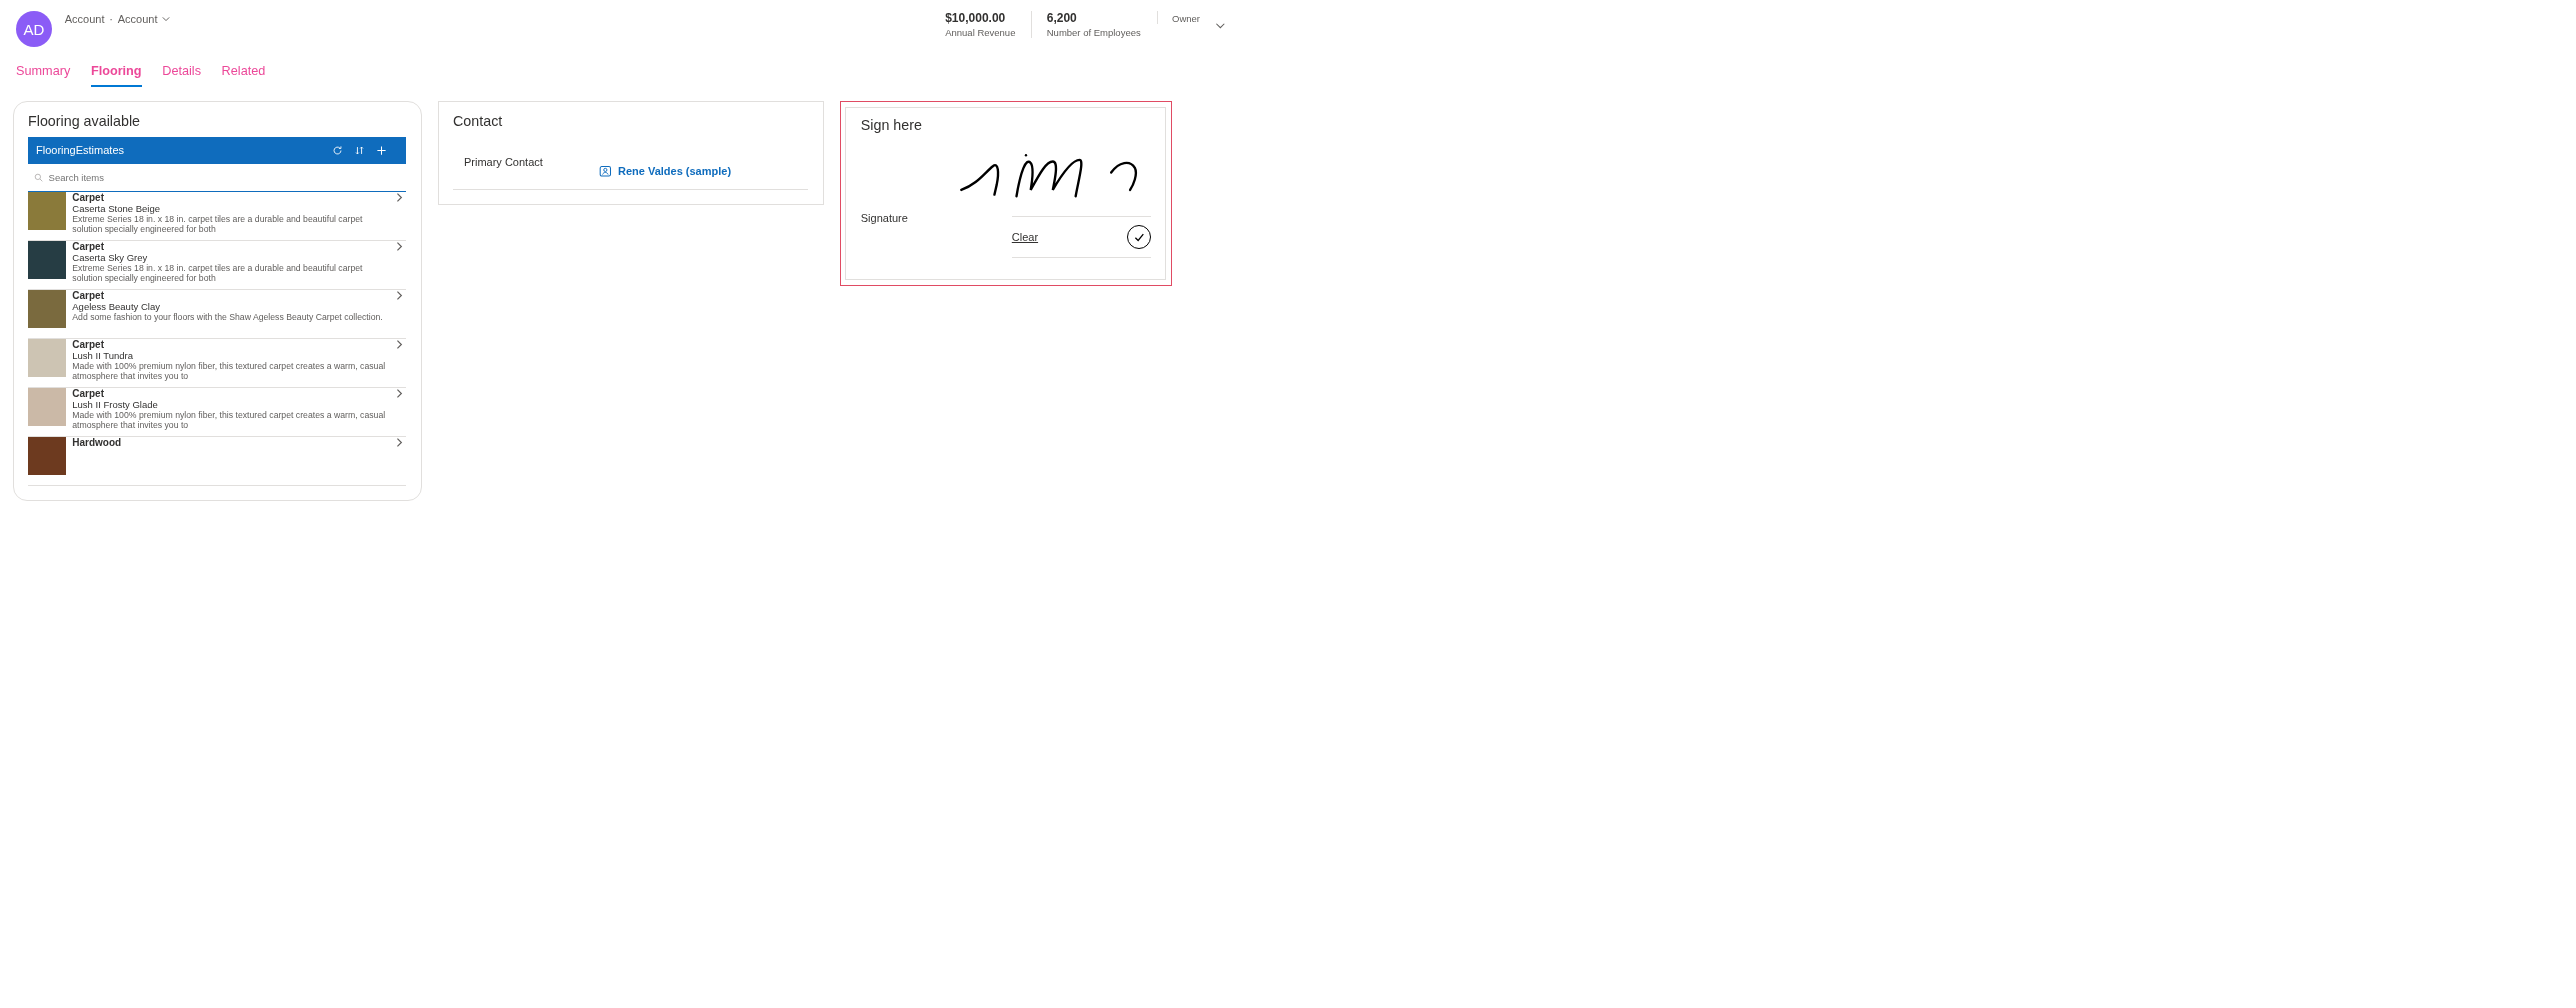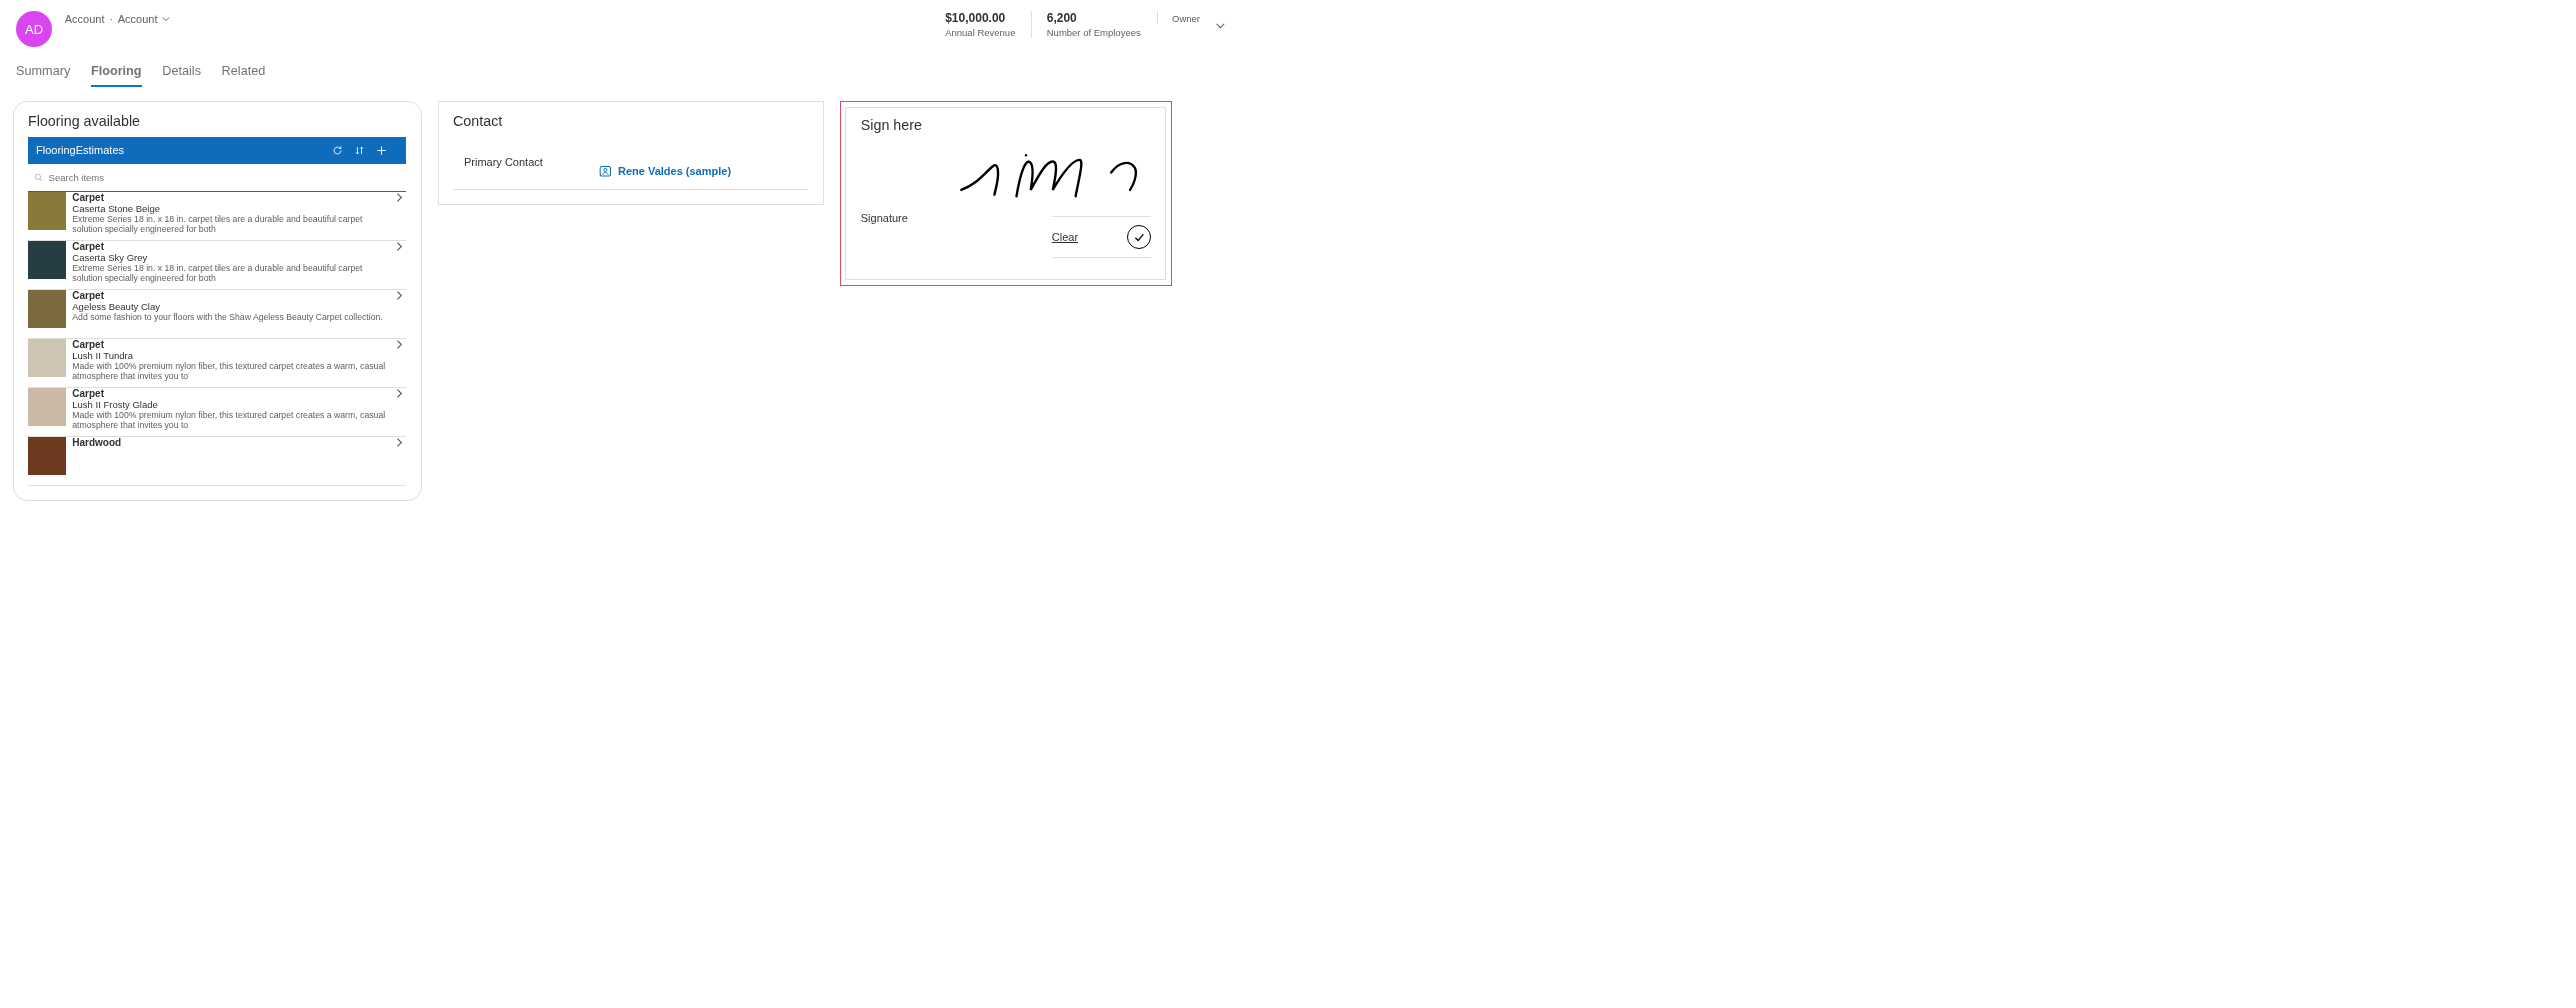--- a/index.html
+++ b/index.html
@@ -1,34 +1,34 @@
 <!DOCTYPE html>
 <html><head>
 <meta charset="utf-8">
 <style>
   * { box-sizing: border-box; margin: 0; padding: 0; }
   html, body { font-family: "Segoe UI", Arial, sans-serif; font-size: 10.3px; color: #323130; background: #fff; }
   body { width: 1248px; }
 
   .header { display: flex; align-items: flex-start; padding: 11px 16px 0 16px; }
-  .avatar { width: 36px; height: 36px; border-radius: 50%; background: #d946ef; color: #fff; display: flex; align-items: center; justify-content: center; font-size: 13px; font-weight: 400; margin-right: 12.7px; flex-shrink: 0; }
+  .avatar { width: 36px; height: 36px; border-radius: 50%; background: #8b5cf6; color: #fff; display: flex; align-items: center; justify-content: center; font-size: 15px; font-weight: 400; margin-right: 12.7px; flex-shrink: 0; }
   .title-block { flex: 1; }
   .page-title { font-size: 20.6px; font-weight: 600; color: #1b1a19; }
   .breadcrumb { font-size: 11px; color: #605e5c; margin-top: 1.6px; display: flex; align-items: center; gap: 4.8px; }
   .breadcrumb .chev { font-size: 8px; color: #605e5c; }
 
   .stats { display: flex; align-items: flex-start; gap: 16px; margin-right: 8px; }
   .stat { border-left: 0.8px solid #e1dfdd; padding-left: 14.3px; }
   .stat:first-child { border-left: none; padding-left: 0; }
   .stat-value { font-size: 12px; font-weight: 600; }
   .stat-label { font-size: 9.5px; color: #605e5c; margin-top: 1.6px; }
   .expand-chev { width: 24px; display: flex; align-items: center; justify-content: center; cursor: pointer; color: #605e5c; padding-top: 8px; }
 
   .tabs { display: flex; gap: 20.6px; padding: 17.4px 16px 0 16px; font-size: 12.7px; }
-  .tab { padding-bottom: 6.3px; cursor: pointer; color: #737373; font-weight: 400; }
+  .tab { padding-bottom: 6.3px; cursor: pointer; color: #ec4899; font-weight: 400; }
   .tab.active { font-weight: 600; border-bottom: 2.4px solid #0078d4; }
 
   .main { display: flex; gap: 16px; padding: 14.3px 12.7px 16px 12.7px; align-items: flex-start; }
   .card { border: 0.8px solid #e1dfdd; background: #fff; padding: 11px 14.3px 14.3px 14.3px; }
   .card-title { font-size: 14.3px; font-weight: 400; margin-bottom: 8px; }
 
   
   .flooring-card { width: 409px; border-radius: 14px; }
   .flooring-body { display: flex; gap: 14.3px; align-items: flex-start; }
   .flooring-left { width: 151px; padding-top: 174px; font-size: 12px; color: #323130; }
@@ -52,21 +52,21 @@
   
   .contact-card { width: 386px; }
   .contact-row { display: flex; align-items: center; padding: 9.5px 11px 11px 11px; border-bottom: 0.8px solid #e1dfdd; }
   .contact-label { width: 135px; font-size: 11px; color: #323130; }
   .contact-value { display: flex; align-items: flex-start; gap: 6.3px; color: #0f6cbd; font-weight: 600; font-size: 11px; margin-top: 19px; }
   .contact-value .cicon { width: 12.7px; height: 12.7px; }
 
   
   .sig-outline { border: 1.2px solid #e04b63; padding: 4.8px; }
   .sign-card { width: 321px; border: 0.8px solid #e1dfdd; padding: 9.5px 14.3px 20.6px 14.3px; }
-  .sig-body { display: flex; gap: 40px; }
+  .sig-body { display: flex; }
   .sig-left { width: 151px; padding-top: 71px; font-size: 11px; }
   .sig-right { flex: 1; }
   .sig-canvas { height: 76px; border-bottom: 0.8px solid #e1dfdd; position: relative; }
   .sig-actions { height: 41px; border-bottom: 0.8px solid #e1dfdd; display: flex; align-items: center; justify-content: space-between; }
   .sig-clear { text-decoration: underline; color: #323130; cursor: pointer; font-size: 11px; }
   .sig-confirm { width: 24px; height: 24px; border: 1.6px solid #000; border-radius: 50%; display: flex; align-items: center; justify-content: center; cursor: pointer; }
 
   svg { display: block; }
 </style>
 </head>

